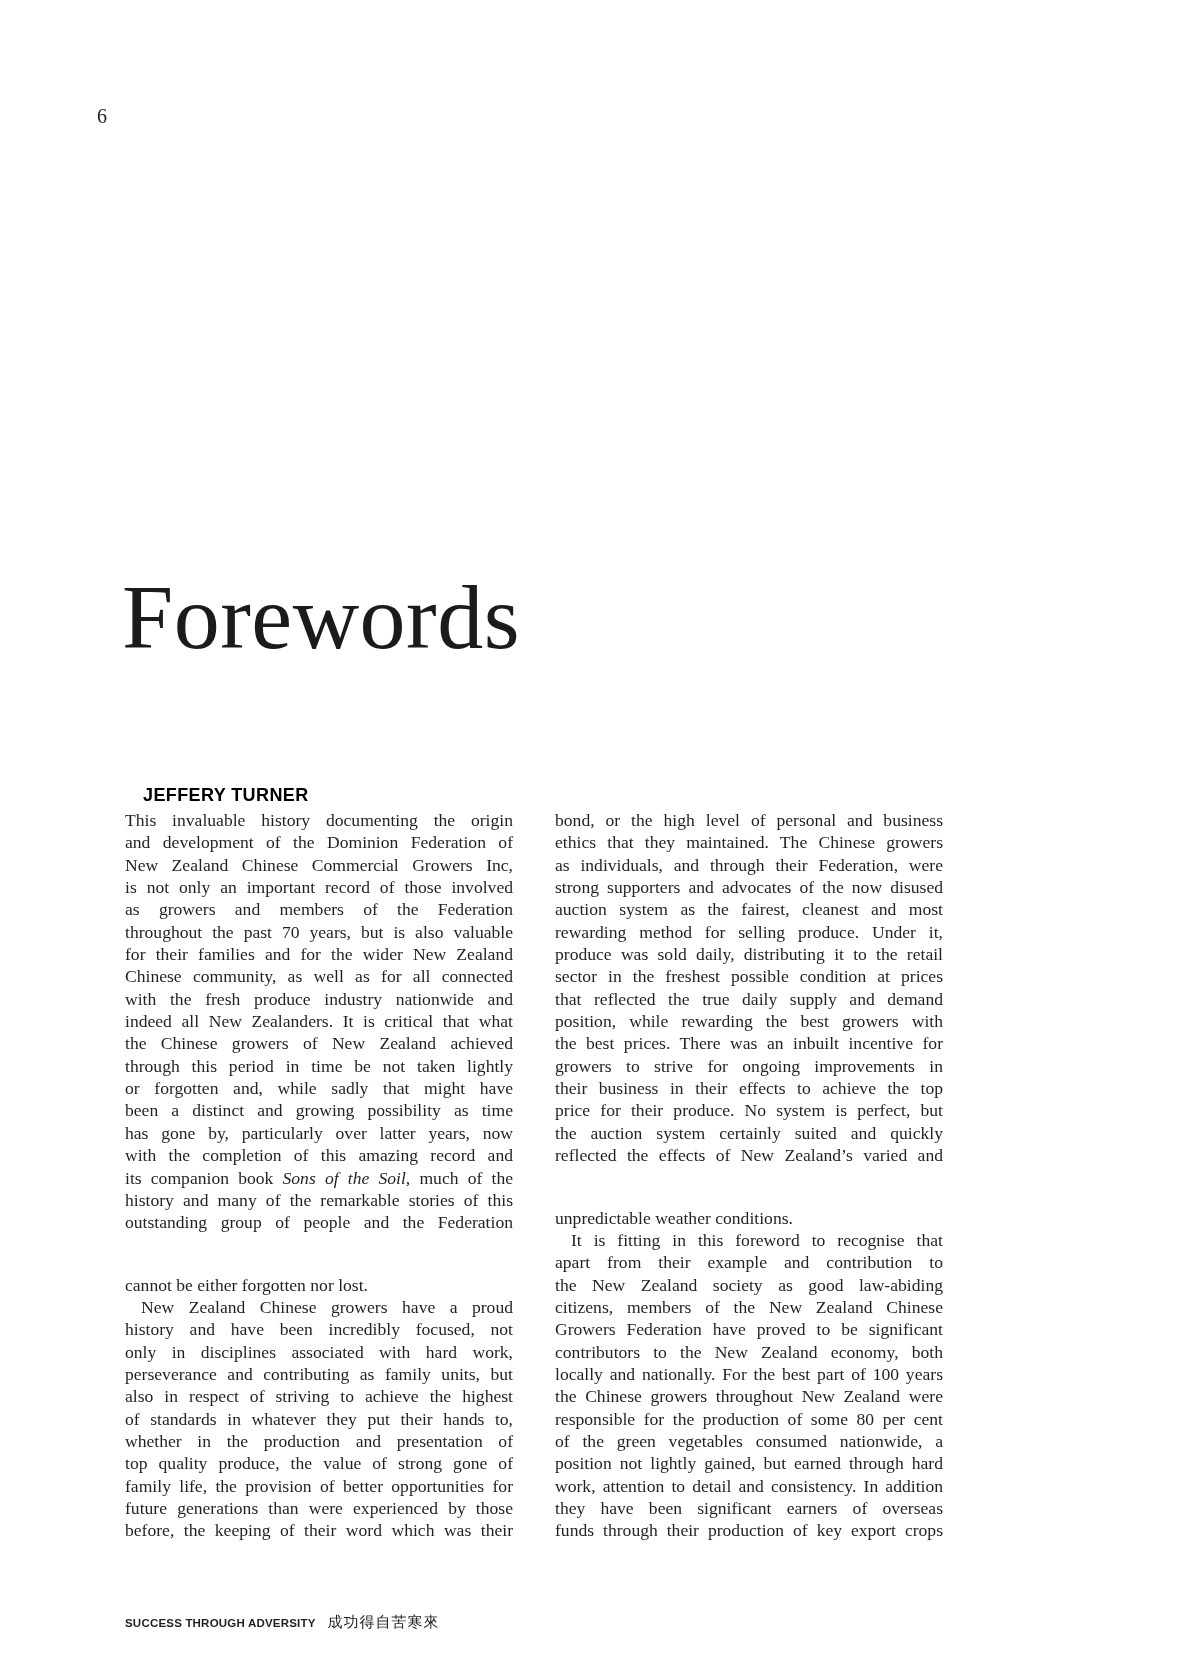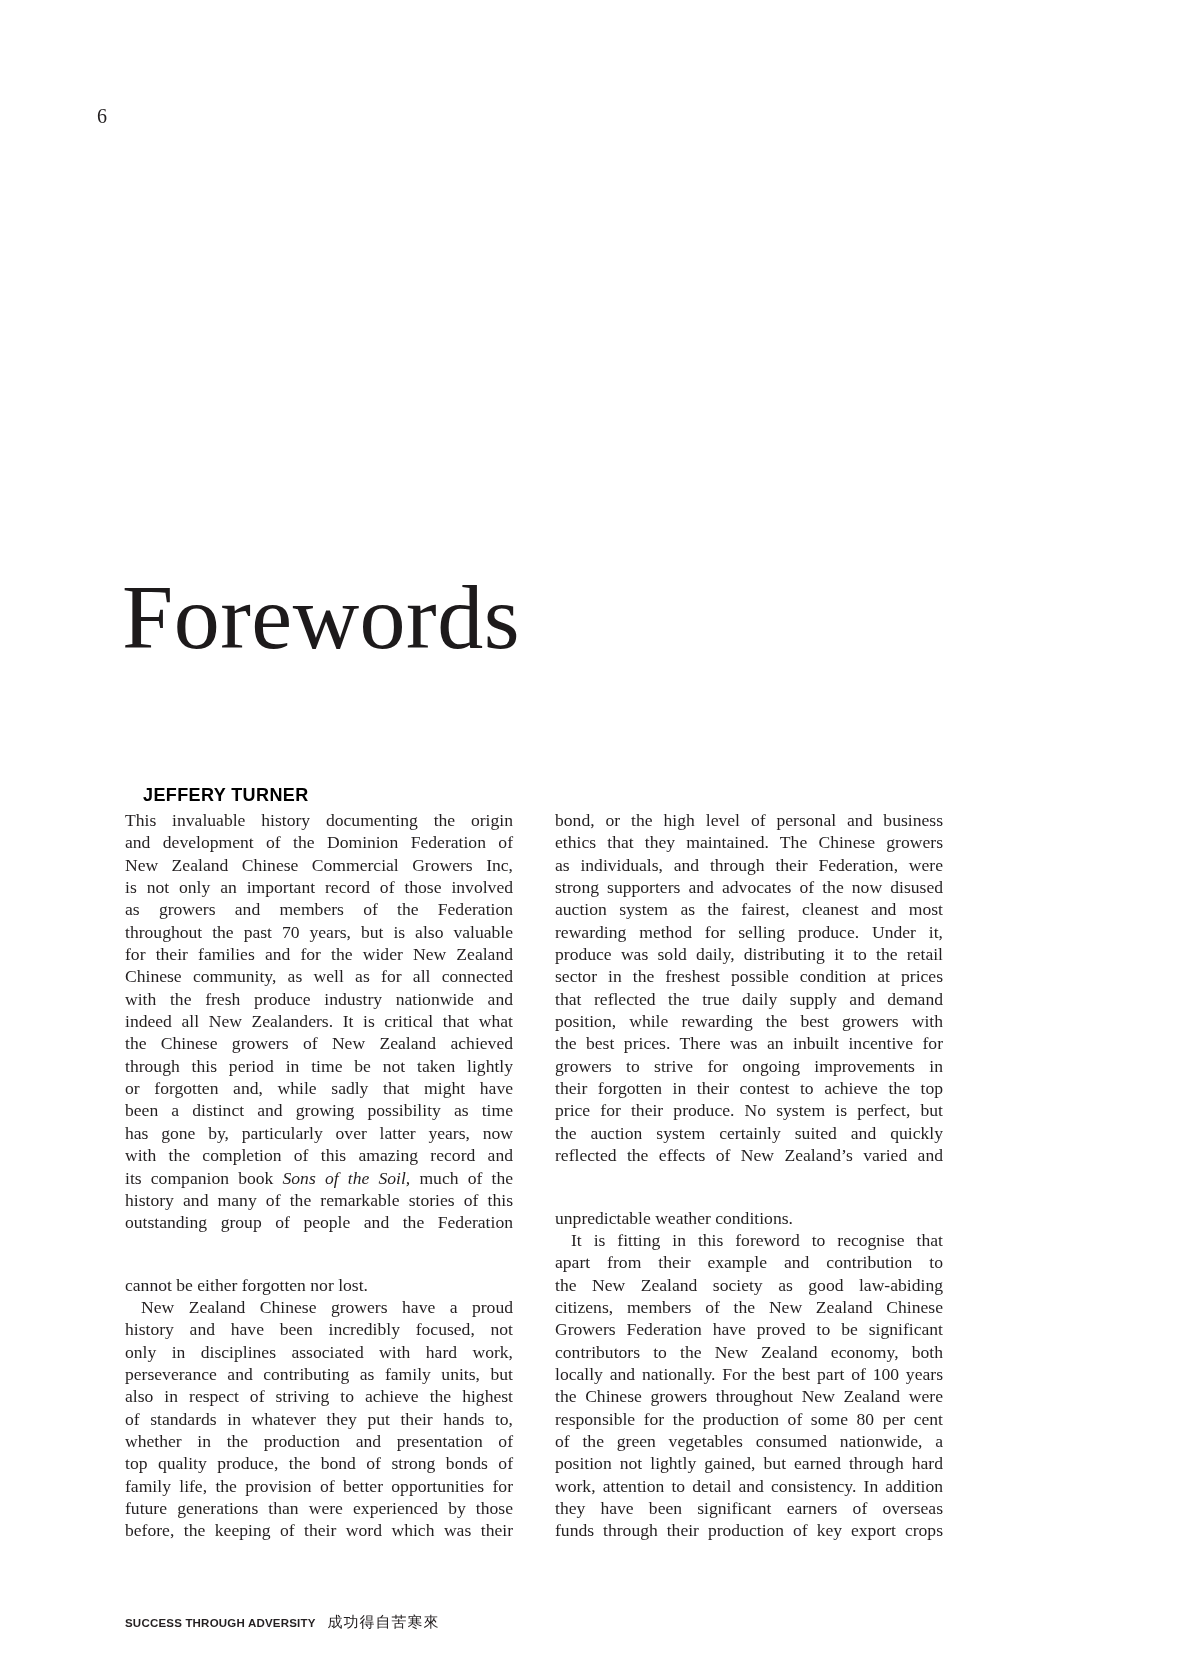--- a/index.html
+++ b/index.html
@@ -127,39 +127,39 @@
       <span class="line">history and many of the remarkable stories of this</span>
       <span class="line">outstanding group of people and the Federation</span>
       <span class="line last">cannot be either forgotten nor lost.</span>
       <span class="line indent">New Zealand Chinese growers have a proud</span>
       <span class="line">history and have been incredibly focused, not</span>
       <span class="line">only in disciplines associated with hard work,</span>
       <span class="line">perseverance and contributing as family units, but</span>
       <span class="line">also in respect of striving to achieve the highest</span>
       <span class="line">of standards in whatever they put their hands to,</span>
       <span class="line">whether in the production and presentation of</span>
-      <span class="line">top quality produce, the bond of strong bonds of</span>
+      <span class="line">top quality produce, the value of strong gone of</span>
       <span class="line">family life, the provision of better opportunities for</span>
       <span class="line">future generations than were experienced by those</span>
       <span class="line">before, the keeping of their word which was their</span>
     </div>
   <div class="column right">
       <span class="line">bond, or the high level of personal and business</span>
       <span class="line">ethics that they maintained. The Chinese growers</span>
       <span class="line">as individuals, and through their Federation, were</span>
       <span class="line">strong supporters and advocates of the now disused</span>
       <span class="line">auction system as the fairest, cleanest and most</span>
       <span class="line">rewarding method for selling produce. Under it,</span>
       <span class="line">produce was sold daily, distributing it to the retail</span>
       <span class="line">sector in the freshest possible condition at prices</span>
       <span class="line">that reflected the true daily supply and demand</span>
       <span class="line">position, while rewarding the best growers with</span>
       <span class="line">the best prices. There was an inbuilt incentive for</span>
       <span class="line">growers to strive for ongoing improvements in</span>
-      <span class="line">their forgotten in their contest to achieve the top</span>
+      <span class="line">their business in their effects to achieve the top</span>
       <span class="line">price for their produce. No system is perfect, but</span>
       <span class="line">the auction system certainly suited and quickly</span>
       <span class="line">reflected the effects of New Zealand’s varied and</span>
       <span class="line last">unpredictable weather conditions.</span>
       <span class="line indent">It is fitting in this foreword to recognise that</span>
       <span class="line">apart from their example and contribution to</span>
       <span class="line">the New Zealand society as good law-abiding</span>
       <span class="line">citizens, members of the New Zealand Chinese</span>
       <span class="line">Growers Federation have proved to be significant</span>
       <span class="line">contributors to the New Zealand economy, both</span>

